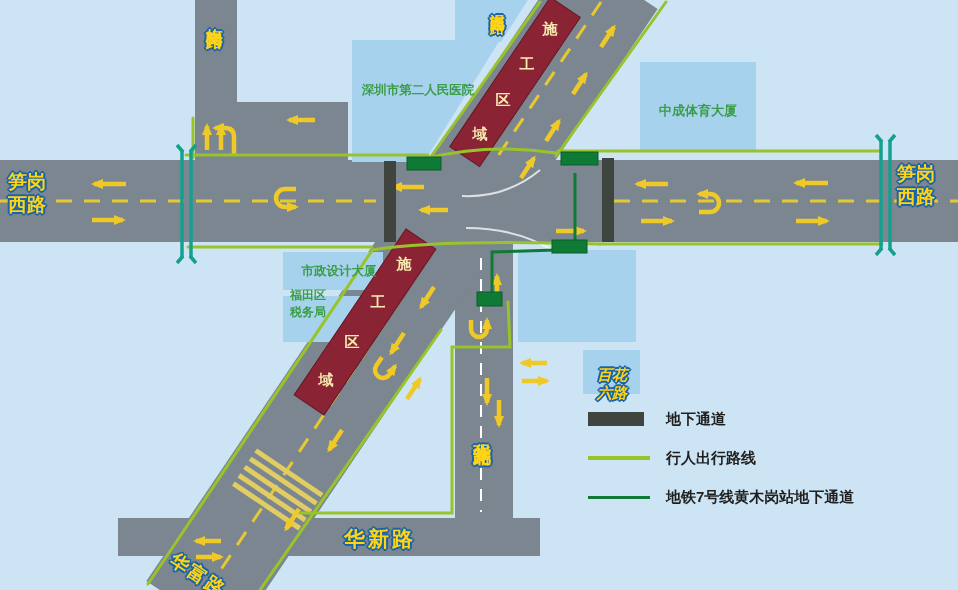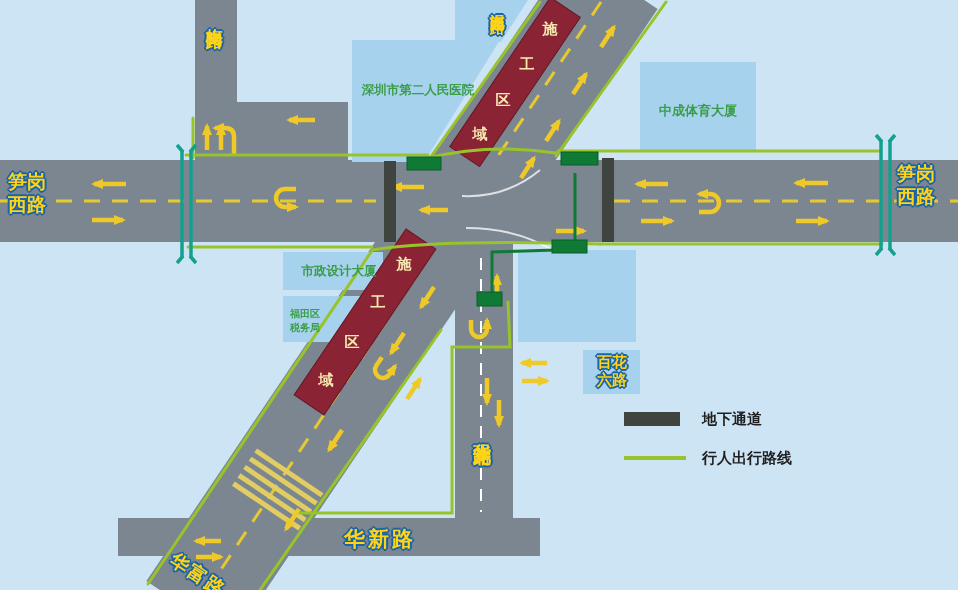--- a/index.html
+++ b/index.html
@@ -8,21 +8,21 @@
   .stage svg{position:absolute;left:0;top:0;}
   .abs{position:absolute;}
   .lbl-road{color:#ffd416;font-weight:bold;line-height:1.22;
     text-shadow:-1px -1px 0 #1b64a8,1px -1px 0 #1b64a8,-1px 1px 0 #1b64a8,1px 1px 0 #1b64a8,
                 0 2px 0 #1b64a8,0 -2px 0 #1b64a8,2px 0 0 #1b64a8,-2px 0 0 #1b64a8;}
   .vert{writing-mode:vertical-rl;text-orientation:upright;letter-spacing:2px;}
   .lbl-build{color:#3a9d47;font-weight:bold;line-height:1.4;text-align:center;}
   .con-char{color:#f5e9b0;font-weight:bold;font-size:15px;width:18px;height:18px;
     display:flex;align-items:center;justify-content:center;}
   .legend{left:588px;top:408px;width:370px;}
-  .leg-row{display:flex;align-items:center;height:22px;margin-bottom:17px;margin-left:36px;}
+  .leg-row{display:flex;align-items:center;height:22px;margin-bottom:17px;}
   .leg-sym{width:62px;margin-right:16px;display:flex;align-items:center;justify-content:flex-start;position:relative;}
   .leg-label{font-size:15px;font-weight:bold;color:#1f1f1f;white-space:nowrap;}
   .sym-underpass{width:56px;height:14px;background:#3f443e;}
   .sym-route{width:62px;height:4px;background:#98c32b;}
   .sym-bridge{width:62px;height:3px;background:#14a08e;box-shadow:0 6px 0 #14a08e;position:relative;}
   .sym-bridge::before,.sym-bridge::after{content:"";position:absolute;top:-4px;width:3px;height:17px;background:#14a08e;}
   .sym-bridge::before{left:-1px;transform:rotate(12deg);}
   .sym-bridge::after{right:-1px;transform:rotate(-12deg);}
   .sym-mentrance{width:34px;height:16px;background:#0e7a35;margin-left:12px;}
   .sym-mpassage{width:62px;height:3px;background:#0e7a35;}
@@ -180,51 +180,57 @@
   </div>
   <div class="abs lbl-road" style="left:897px;top:162px;font-size:19px;">
     <span style="display:block">笋岗</span>
     <span style="display:block">西路</span>
   </div>
   <div class="abs lbl-road vert" style="left:203px;top:14px;font-size:17px;">梅岗路</div>
   <div class="abs lbl-road vert" style="left:488px;top:2px;font-size:15px;">泥岗西路</div>
   <div class="abs lbl-road vert" style="left:470px;top:428px;font-size:18px;">华强北路</div>
   <div class="abs lbl-road" style="left:344px;top:526px;font-size:21px;letter-spacing:3px;">华新路</div>
   <div class="abs lbl-road" style="left:178px;top:548px;font-size:19px;letter-spacing:2px;transform:rotate(33deg);transform-origin:left top;">华富路</div>
-  <div class="abs lbl-road" style="left:588px;top:353px;font-size:15px;width:48px;text-align:center;">
+  <div class="abs lbl-road" style="left:588px;top:366px;font-size:15px;width:48px;text-align:center;font-style:italic;">
     <span style="display:block">百花</span>
     <span style="display:block">六路</span>
   </div>
 
   <div class="abs con-char" style="left:541px;top:20px;">施</div>
   <div class="abs con-char" style="left:518px;top:55px;">工</div>
   <div class="abs con-char" style="left:494px;top:91px;">区</div>
   <div class="abs con-char" style="left:471px;top:125px;">域</div>
 
   <div class="abs con-char" style="left:395px;top:255px;">施</div>
   <div class="abs con-char" style="left:369px;top:293px;">工</div>
   <div class="abs con-char" style="left:343px;top:333px;">区</div>
   <div class="abs con-char" style="left:317px;top:371px;">域</div>
 
   <div class="abs lbl-build" style="left:352px;top:82px;width:132px;font-size:12.5px;">深圳市第二人民医院</div>
   <div class="abs lbl-build" style="left:642px;top:102px;width:112px;font-size:13px;">中成体育大厦</div>
   <div class="abs lbl-build" style="left:293px;top:263px;width:92px;font-size:12.5px;">市政设计大厦</div>
-  <div class="abs lbl-build" style="left:290px;top:307px;font-size:10px;text-align:left;">
+  <div class="abs lbl-build" style="left:290px;top:287px;font-size:12px;text-align:left;">
     <span style="display:block">福田区</span>
     <span style="display:block">税务局</span>
   </div>
 
   <div class="abs legend">
     <div class="leg-row">
       <span class="leg-sym">
           <span class="sym-underpass"></span>
         </span>
       <span class="leg-label">地下通道</span>
     </div>
     <div class="leg-row">
       <span class="leg-sym">
           <span class="sym-route"></span>
         </span>
       <span class="leg-label">行人出行路线</span>
     </div>
+    <div class="leg-row">
+      <span class="leg-sym">
+          <span class="sym-mpassage"></span>
+        </span>
+      <span class="leg-label">地铁7号线黄木岗站地下通道</span>
+    </div>
   </div>
 
 </div>
 
 </body></html>

